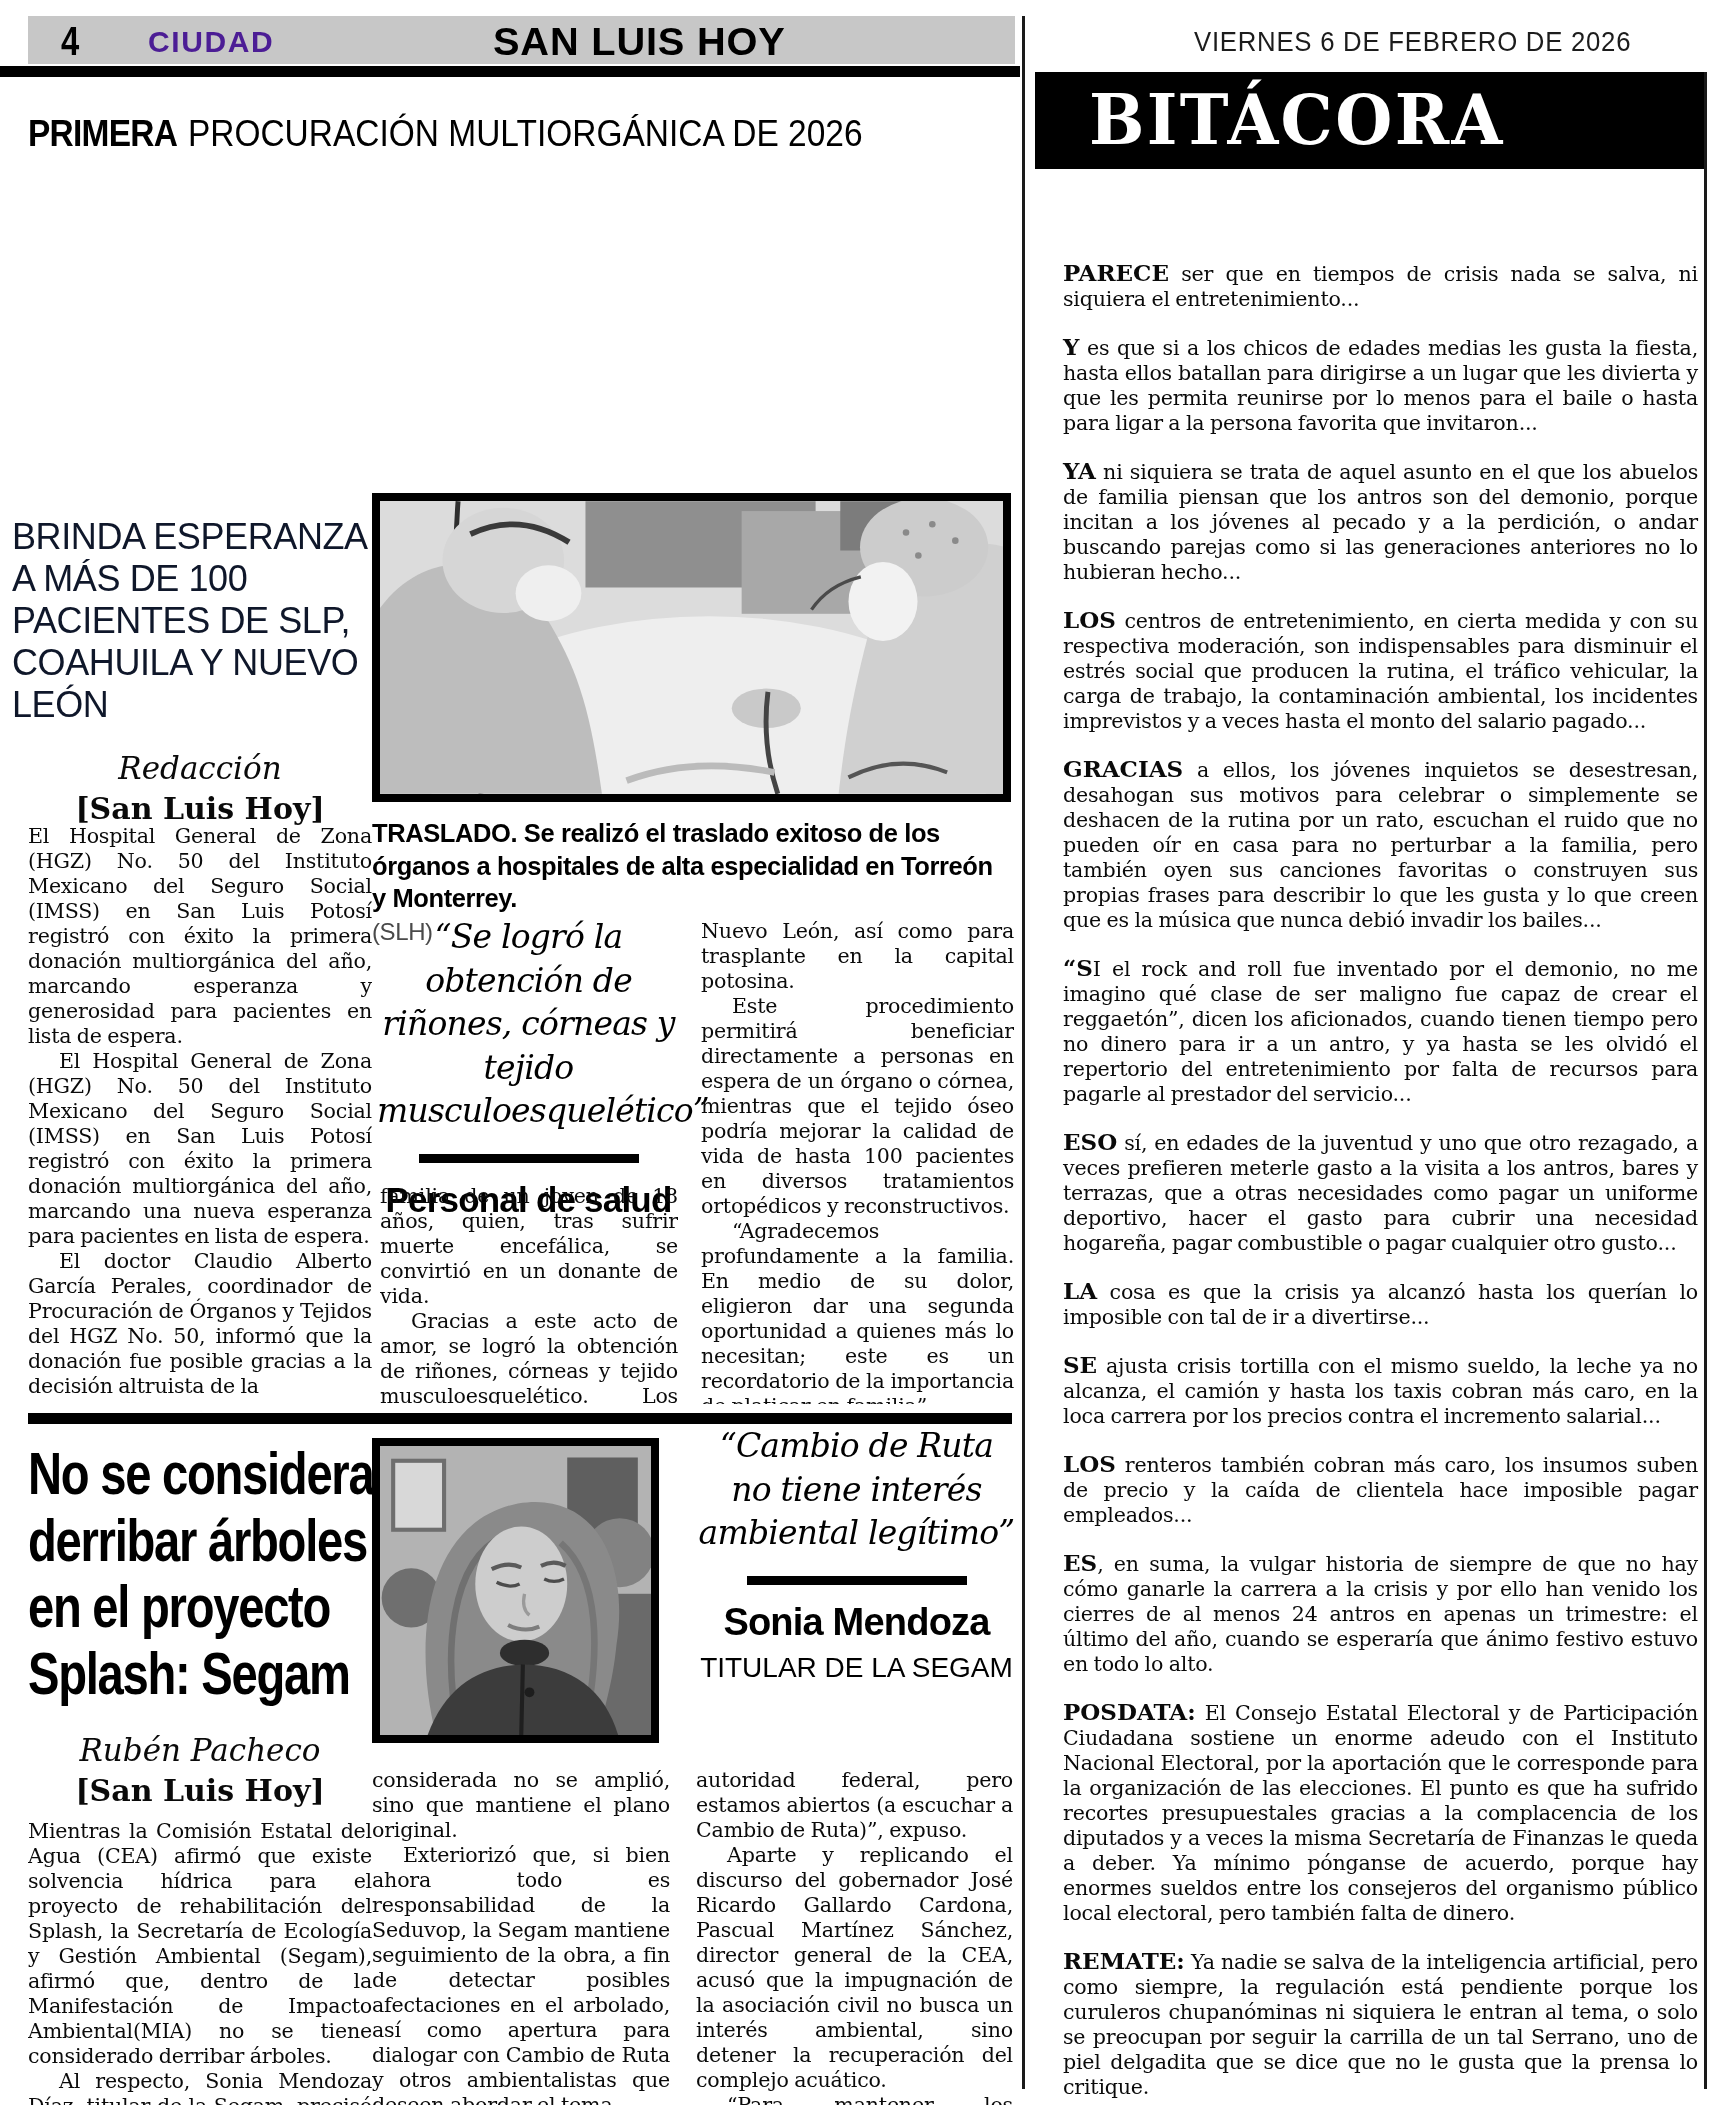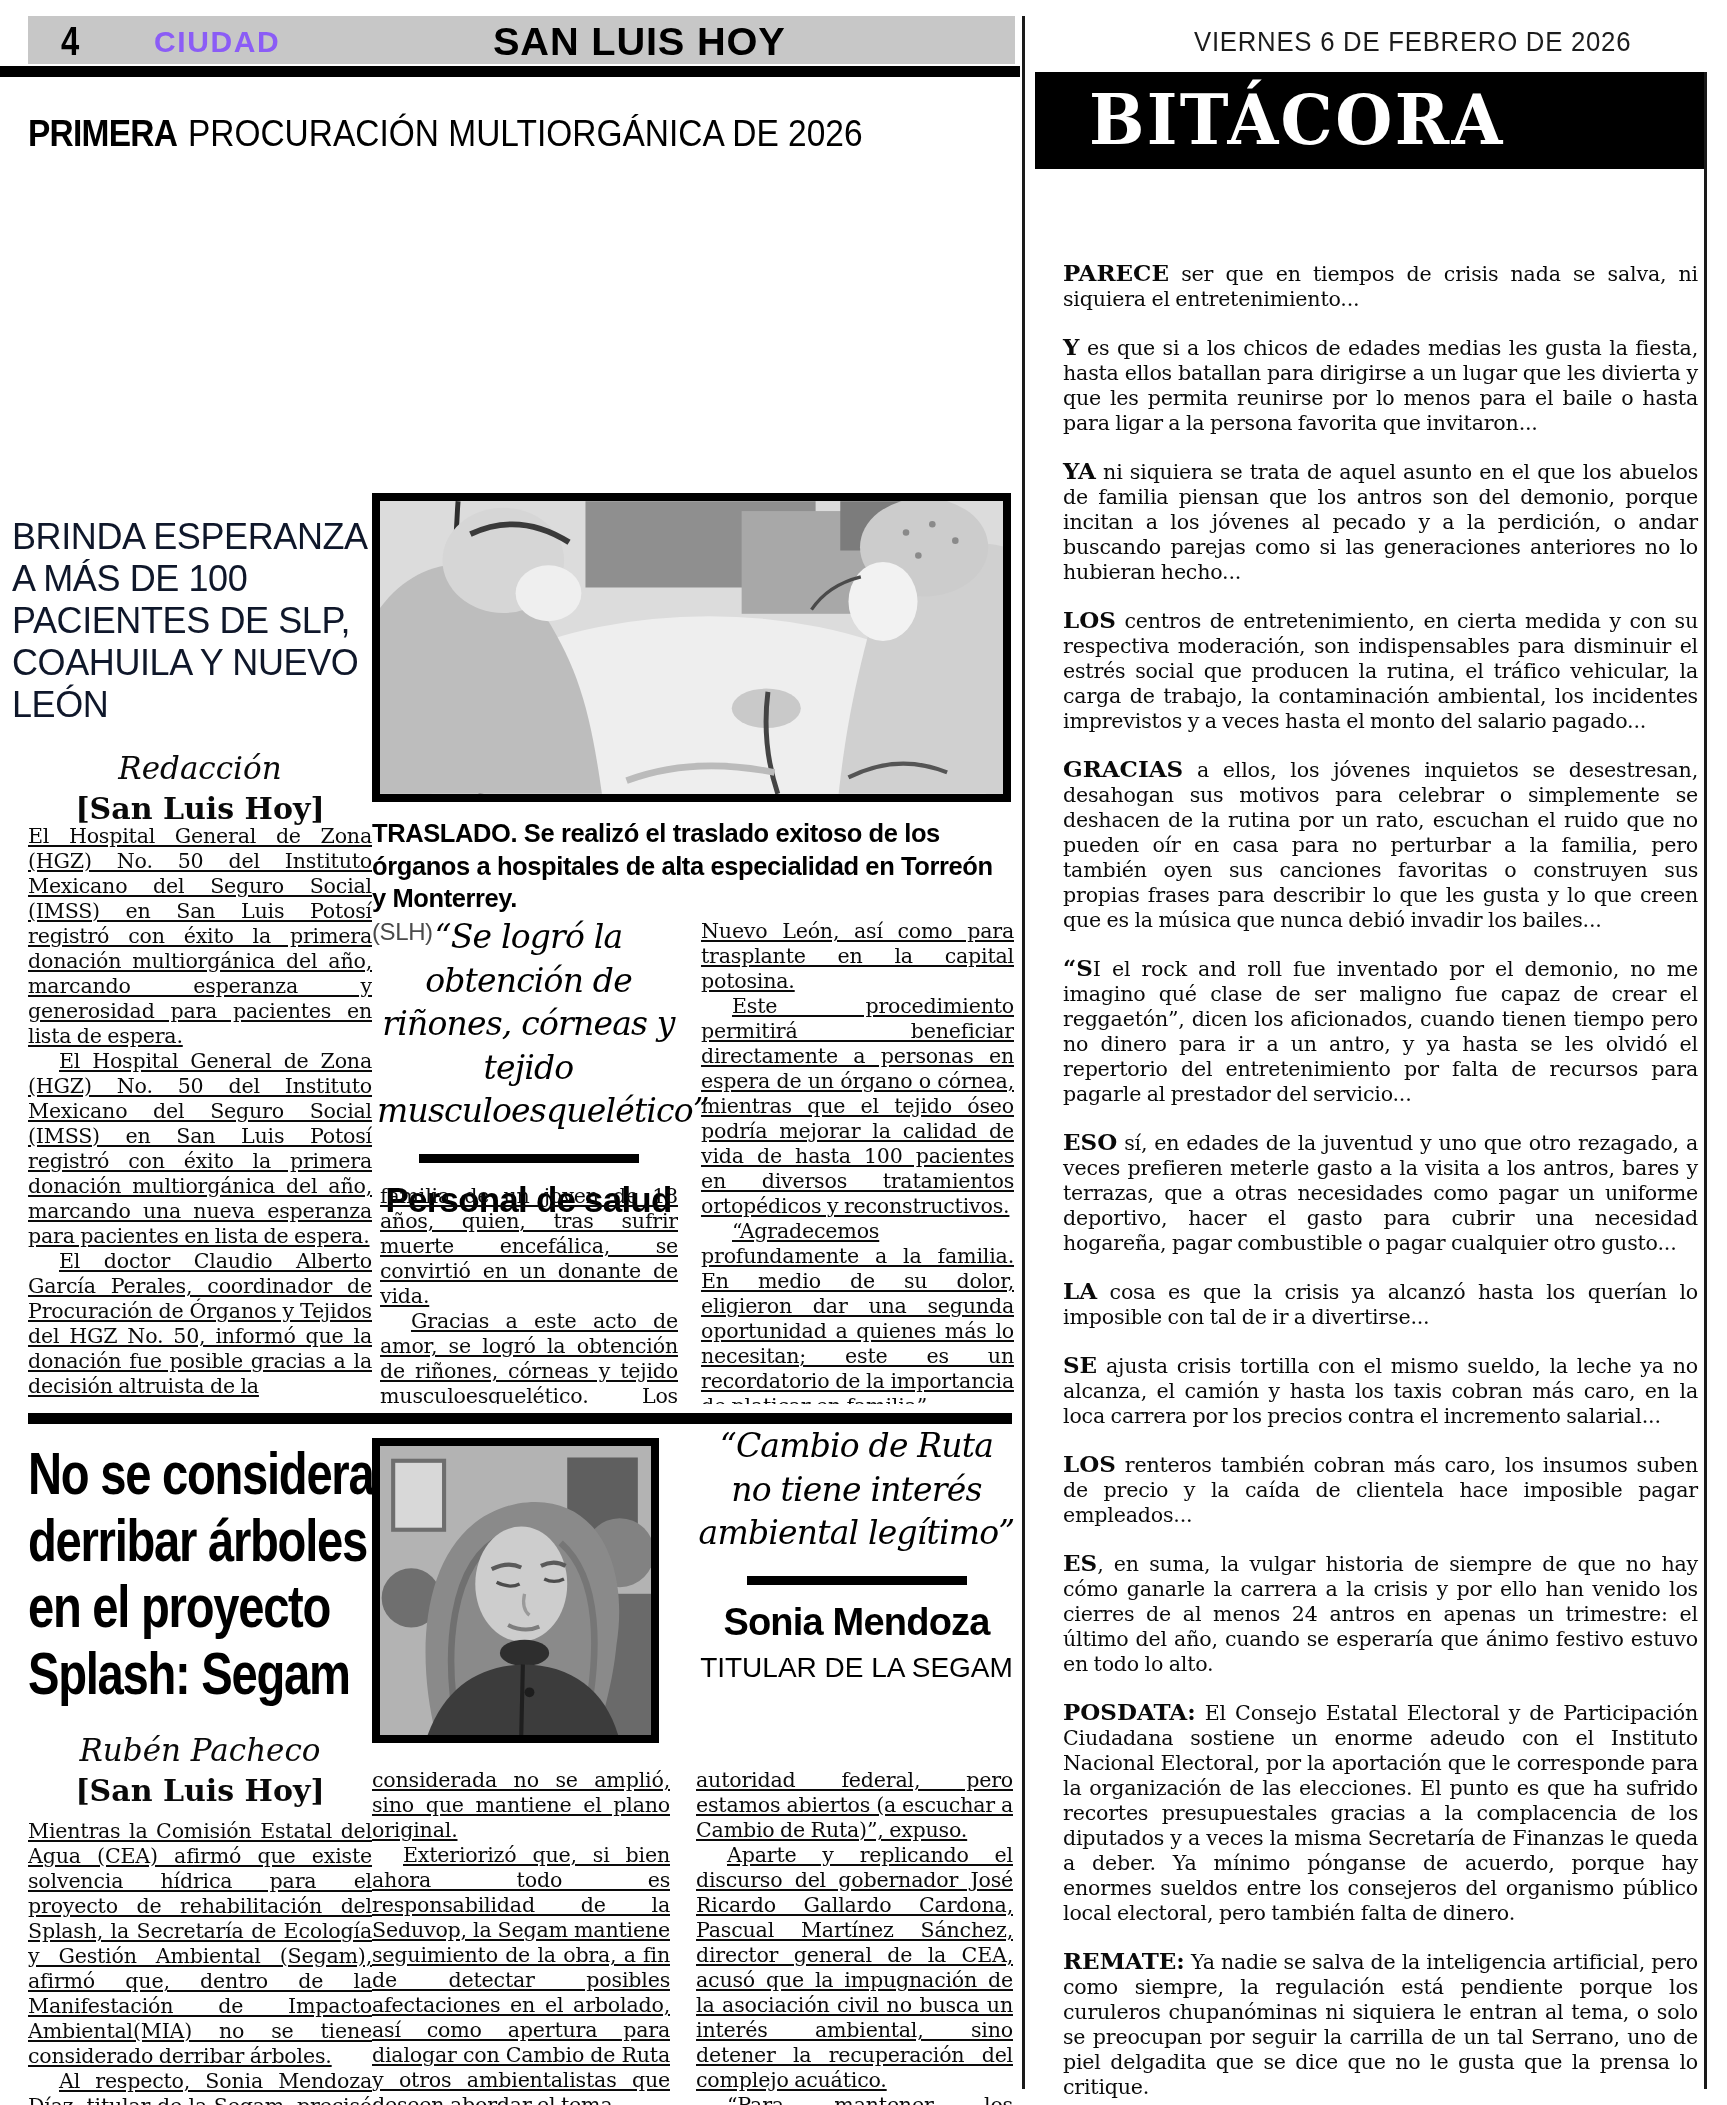--- a/index.html
+++ b/index.html
@@ -3,21 +3,21 @@
 <meta charset="utf-8">
 <style>
   html,body{margin:0;padding:0;background:#ffffff;}
   .page{
     position:relative;width:1728px;height:2105px;background:#ffffff;
     overflow:hidden;font-family:"DejaVu Serif",serif;color:#0a0a0a;
   }
   
   .masthead-bar{position:absolute;left:28px;top:16.4px;width:987px;height:48px;background:#c7c7c7;}
   .page-number{position:absolute;left:61px;top:18px;font:700 41px "Liberation Sans",sans-serif;transform:scaleX(.8);transform-origin:left top;color:#000;}
-  .section-label{position:absolute;left:154px;top:25px;color:#8b5cf6;font:700 30px "Liberation Sans",sans-serif;letter-spacing:1.6px;}
+  .section-label{position:absolute;left:148px;top:25px;color:#4c1d95;font:700 30px "Liberation Sans",sans-serif;letter-spacing:1.6px;}
   .masthead-title{position:absolute;left:493px;top:20px;font:700 39px "Liberation Sans",sans-serif;letter-spacing:0.8px;color:#000;transform:scaleX(1.02);transform-origin:left top;}
   .black-bar-top{position:absolute;left:0;top:66px;width:1020px;height:10.7px;background:#000;}
   .date-label{position:absolute;left:1194px;top:26px;font:400 28px "Liberation Sans",sans-serif;letter-spacing:0.8px;color:#1c1c1c;transform:scaleX(.92);transform-origin:left top;white-space:nowrap;}
   .v-rule-left{position:absolute;left:1022px;top:16.4px;width:3.3px;height:2073px;background:#1a1a1a;}
   .v-rule-right{position:absolute;left:1704px;top:72px;width:3.3px;height:2017px;background:#1a1a1a;}
   
   .bitacora-bar{position:absolute;left:1035px;top:72px;width:669px;height:97px;background:#000000;}
   .bitacora-bar .cap{position:absolute;top:0;width:18px;height:100%;background:#000;}
   .cap-left{left:0;} .cap-right{right:0;}
   .bitacora-title{position:absolute;left:54px;top:6.6px;color:#fff;font:700 69px "DejaVu Serif",serif;letter-spacing:2.5px;transform:scaleX(.95);transform-origin:left top;}
@@ -27,21 +27,21 @@
   
   .kicker{position:absolute;left:28px;top:113px;font:400 36px "Liberation Sans",sans-serif;transform:scaleX(.93);transform-origin:left top;white-space:nowrap;color:#000;}
   .kicker b{font-weight:700;letter-spacing:-0.8px;margin-right:11.5px;}
   .headline-1{position:absolute;left:28px;top:158px;width:979px;font:700 86px/1.06 "DejaVu Serif",serif;letter-spacing:-4.1px;color:#000;}
   .subhead{position:absolute;left:12px;top:516px;width:366px;font:400 36px/1.17 "Liberation Sans",sans-serif;letter-spacing:-0.4px;color:#0f172a;}
   .byline{position:absolute;width:344px;text-align:center;}
   .byline-1{left:28px;top:750px;}
   .byline-author{font:italic 400 31px "DejaVu Serif",serif;}
   .byline-credit{font:700 30px "DejaVu Serif",serif;margin-top:5px;text-align:center;}
   .col{position:absolute;text-align:justify;font-size:20.6px;line-height:25px;letter-spacing:-0.2px;word-spacing:-0.8px;overflow:hidden;}
-  .col p{margin:0;text-decoration:underline;}
+  .col p{margin:0;}
   .col p + p{text-indent:31px;}
   .a1c1{left:28px;top:824px;width:344px;height:581px;}
   .a1c2{left:380px;top:1184px;width:298px;height:220px;}
   .a1c3{left:701px;top:919px;width:313px;height:485px;}
   .photo{position:absolute;border:8.2px solid #000;background:#ddd;}
   .photo-1{left:372px;top:493px;width:623px;height:293px;}
   .caption-1{position:absolute;left:372px;top:817px;width:640px;font:700 25.5px/1.28 "Liberation Sans",sans-serif;letter-spacing:-0.4px;color:#000;}
   .caption-credit{display:block;font-weight:400;color:#4a4a4a;font-size:24px;margin-top:2.5px;}
   .pullquote{position:absolute;text-align:center;font:italic 400 33px/1.32 "DejaVu Serif",serif;letter-spacing:-0.8px;color:#000;}
   .pq-1{left:377px;top:915px;width:303px;}

